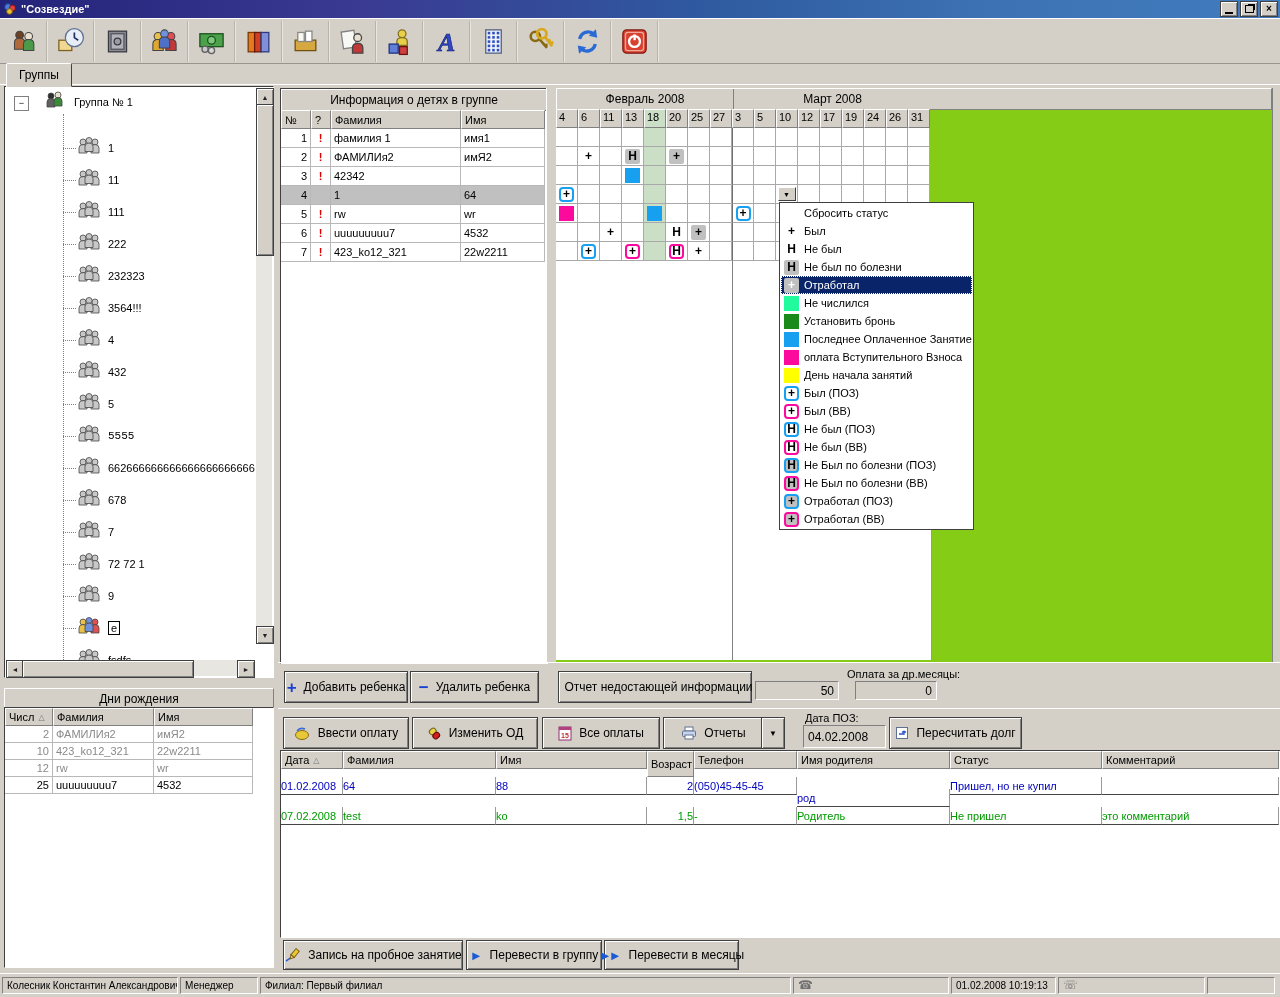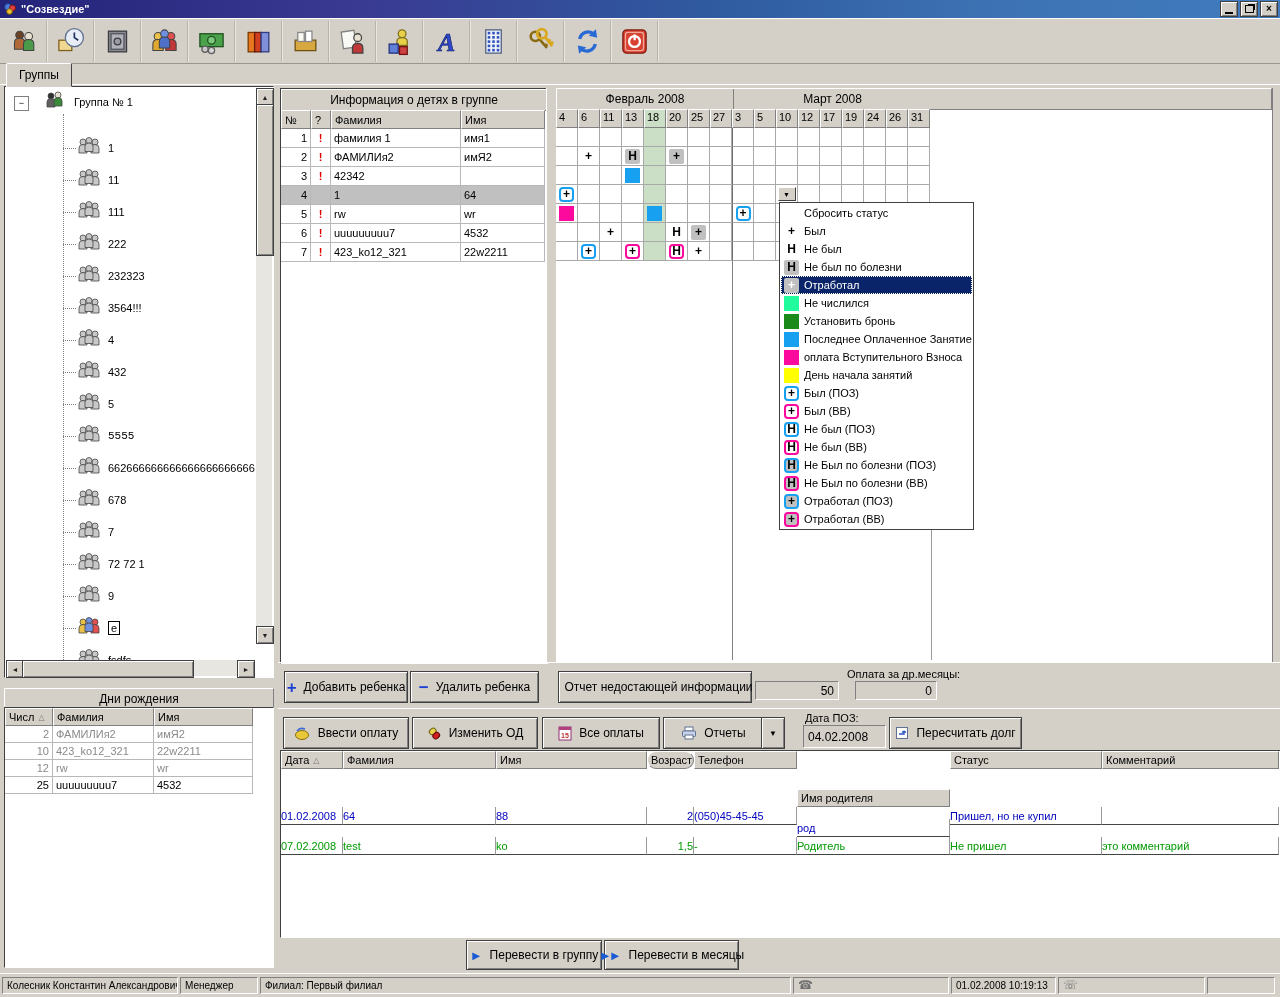--- a/index.html
+++ b/index.html
@@ -59,21 +59,21 @@
   .bd-cell,.ch-cell{box-sizing:border-box;border-right:1px solid #b8b8b8;border-bottom:1px solid #b8b8b8;
     padding:0 3px;display:flex;align-items:center;overflow:hidden}
   
   #children-panel{left:280px;top:88px;width:266px;height:574px;background:#fff;border:1px solid;border-color:#404040 #fff #fff #404040}
   #children-title{position:absolute;left:0;top:0;width:264px;height:20px;display:flex;align-items:center;justify-content:center;font-size:12px}
   .warn{color:#e00000;font-weight:bold}
   .rowsel{background:#c0c0c0}
   
   #splitter{left:546px;top:88px;width:10px;height:574px;background:#d4d0c8;border-left:1px solid #fff;border-right:1px solid #808080}
   
-  #cal-panel{left:556px;top:88px;width:716px;height:574px;background:#ffffff;border-right:1px solid #808080}
+  #cal-panel{left:556px;top:88px;width:716px;height:574px;background:#84cc16;border-right:1px solid #808080}
   #cal-months{position:absolute;left:0;top:0;width:714px;height:20px}
   .mlabel{position:absolute;top:0;height:20px;display:flex;align-items:center;justify-content:center;font-size:12px}
   #cal-white{position:absolute;left:0;top:172px;width:375px;height:400px;background:#fff;border-right:1px solid #9a9a9a}
   #cal-mdiv{position:absolute;left:176px;top:172px;width:1px;height:400px;background:#808080}
   .cal-hrow{position:absolute;left:0;top:21px;display:flex}
   .cal-hcell{width:22px;height:19px;box-sizing:border-box;background:#d4d0c8;border:1px solid;
     border-color:#fff #808080 #808080 #fff;padding:1px 0 0 2px;font-size:11px}
   .cal-row{position:absolute;display:flex;background:#fff}
   .cal-cell{width:22px;height:19px;box-sizing:border-box;border-right:1px solid #a9a9a9;border-bottom:1px solid #a9a9a9;
     display:flex;align-items:center;justify-content:center}
@@ -973,23 +973,23 @@
       </svg>
       <span>Пересчитать долг</span>
     </div>
   </div>
 
   <div id="trial-panel" class="abs">
       <div class="tr-row">
         <div class="grid-hcell" style="width: 62px; height: 18px;">Дата<span class="tri">△</span></div>
         <div class="grid-hcell" style="width: 153px; height: 18px;">Фамилия</div>
         <div class="grid-hcell" style="width: 151px; height: 18px;">Имя</div>
-        <div class="grid-hcell" style="width: 47px; height: 18px; border-radius: 9px;">Возраст</div>
+        <div class="grid-hcell" style="width: 47px; height: 26px;">Возраст</div>
         <div class="grid-hcell" style="width: 103px; height: 18px;">Телефон</div>
-        <div class="grid-hcell" style="width: 153px; height: 18px; margin-top: 38px;">Имя родителя</div>
+        <div class="grid-hcell" style="width: 153px; height: 18px;">Имя родителя</div>
         <div class="grid-hcell" style="width: 152px; height: 18px;">Статус</div>
         <div class="grid-hcell" style="width: 177px; height: 18px;">Комментарий</div>
       </div>
       <div class="tr-row">
         <div class="tr-cell c-blue" style="width: 62px;">01.02.2008</div>
         <div class="tr-cell c-blue" style="width: 153px;">64</div>
         <div class="tr-cell c-blue" style="width: 151px;">88</div>
         <div class="tr-cell c-blue" style="width: 47px; justify-content: flex-end;">2</div>
         <div class="tr-cell c-blue" style="width: 103px;">(050)45-45-45</div>
         <div class="tr-cell c-blue" style="width: 153px; margin-top: 12px;">род</div>
@@ -1001,20 +1001,30 @@
         <div class="tr-cell c-green" style="width: 153px;">test</div>
         <div class="tr-cell c-green" style="width: 151px;">ko</div>
         <div class="tr-cell c-green" style="width: 47px; justify-content: flex-end;">1,5</div>
         <div class="tr-cell c-green" style="width: 103px;">-</div>
         <div class="tr-cell c-green" style="width: 153px;">Родитель</div>
         <div class="tr-cell c-green" style="width: 152px;">Не пришел</div>
         <div class="tr-cell c-green" style="width: 177px;">это комментарий</div>
       </div>
     </div>
 
+  <div class="btn abs" style="left:283px;top:940px;width:178px;height:28px">
+    <svg style="width:17px;height:15px" viewBox="0 0 17 15">
+      <path d="M2 13 q4-2 7-6" fill="none" stroke="#2a62d4" stroke-width="1.6"></path>
+      <g transform="rotate(40 11 5)">
+          <rect x="9" y="1" width="4.2" height="8" fill="#e8c838" stroke="#806010"></rect>
+      <polygon points="9,9 13.2,9 11.1,12.4" fill="#f0e0c0" stroke="#806010"></polygon>
+        </g>
+    </svg>
+    <span>Запись на пробное занятие</span>
+  </div>
   <div class="btn abs" style="left:466px;top:940px;width:134px;height:28px">
     <span class="ic-arrow">►</span>
     <span>Перевести в группу</span>
   </div>
   <div class="btn abs" style="left:604px;top:940px;width:133px;height:28px">
     <span class="ic-arrow2">►►</span>
     <span>Перевести в месяцы</span>
   </div>
 
   <div id="statusbar" class="abs">

